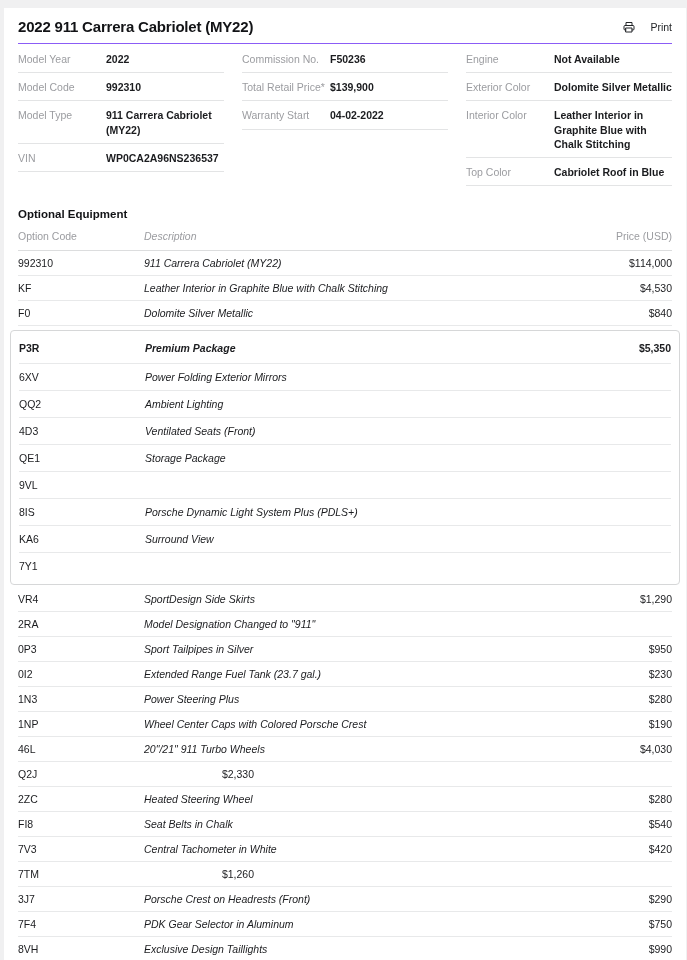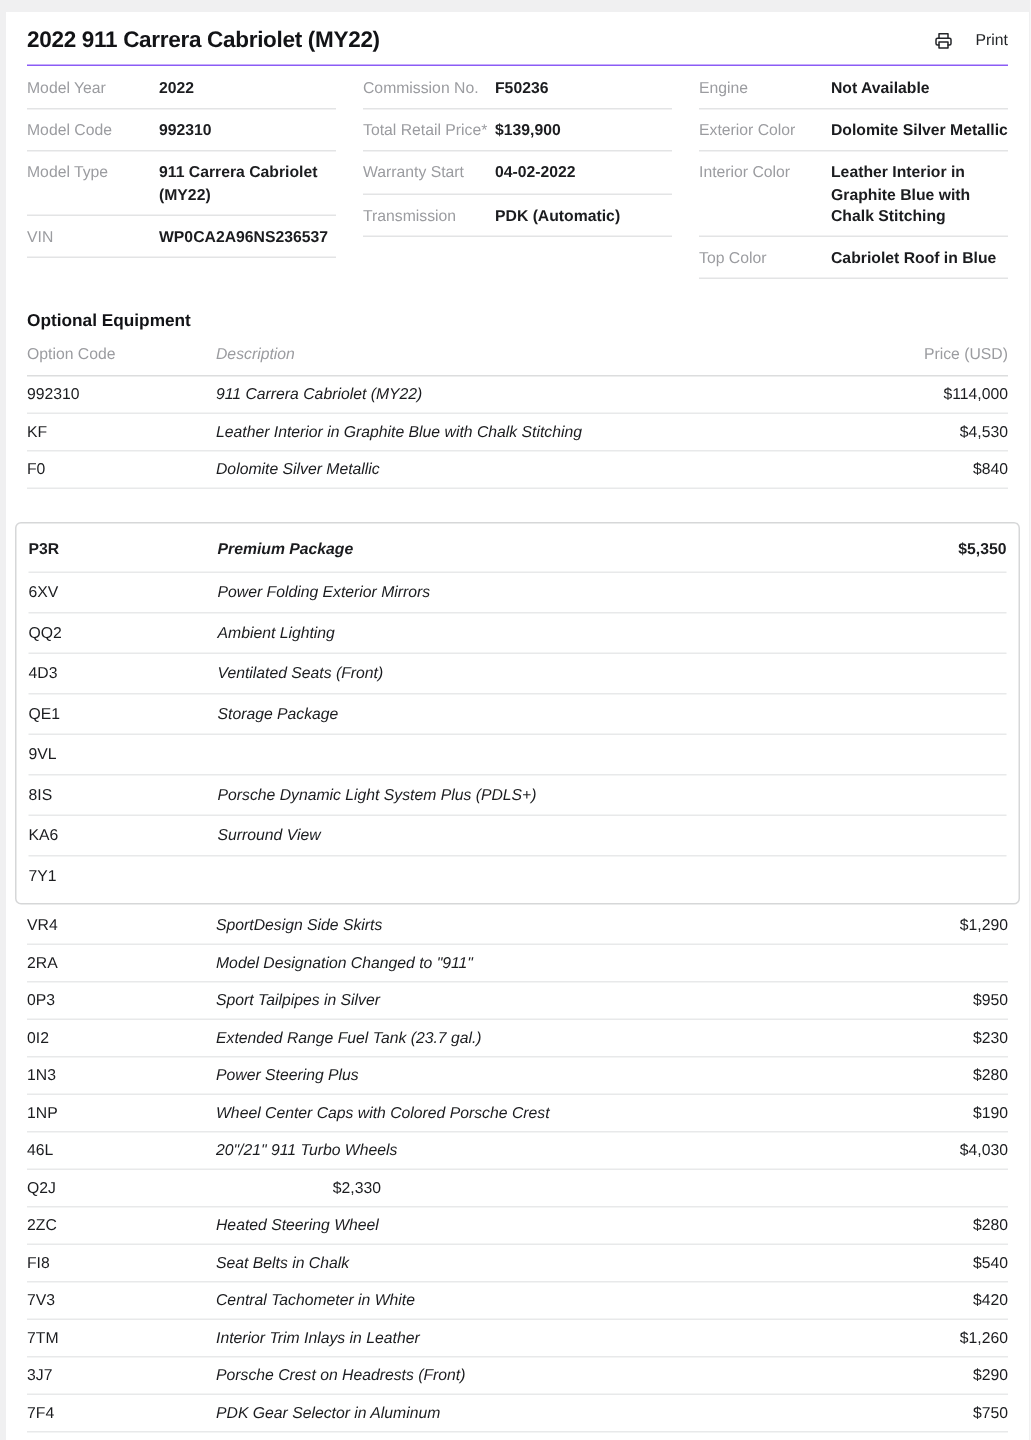--- a/index.html
+++ b/index.html
@@ -50,21 +50,21 @@
     display:flex; color:#9b9ca0; font-size:10.5px;
     padding:1px 0 8px; border-bottom:1px solid #dcdddE;align-items:flex-end;
   }
   .tbl-row {
     display:flex; align-items:center; font-size:10.5px;
     padding:6px 0; min-height:23px;
     border-bottom:1px solid #e8e9ea; color:#1b1c1f;
   }
   .package-box {
     border:1px solid #d6d7d8; border-radius:4px;
-    margin:22px -8px 2px; padding:2px 8px 5px;
+    margin:4px -8px 2px; padding:2px 8px 5px;
   }
   .package-box .tbl-row { padding:7px 0; }
   .package-box .tbl-row.pkg-head { font-weight:700; padding:9px 0; }
   .package-box .tbl-row:last-child { border-bottom:none; }
 </style>
 </head>
 <body>
 
 <div class="card">
 
@@ -107,24 +107,20 @@
     <div class="info-value">F50236</div>
   </div>
         <div class="info-row">
     <div class="info-label">Total Retail Price*</div>
     <div class="info-value">$139,900</div>
   </div>
         <div class="info-row">
     <div class="info-label">Warranty Start</div>
     <div class="info-value">04-02-2022</div>
   </div>
-        <div class="info-row">
-    <div class="info-label">Transmission</div>
-    <div class="info-value">PDK (Automatic)</div>
-  </div>
       </div>
       <div>
         <div class="info-row">
     <div class="info-label">Engine</div>
     <div class="info-value">Not Available</div>
   </div>
         <div class="info-row">
     <div class="info-label">Exterior Color</div>
     <div class="info-value">Dolomite Silver Metallic</div>
   </div>
@@ -261,21 +257,20 @@
     <div class="col-desc">Seat Belts in Chalk</div>
     <div class="col-price">$540</div>
   </div>
       <div class="tbl-row">
     <div class="col-code">7V3</div>
     <div class="col-desc">Central Tachometer in White</div>
     <div class="col-price">$420</div>
   </div>
       <div class="tbl-row">
     <div class="col-code">7TM</div>
-    <div class="col-desc">Interior Trim Inlays in Leather</div>
     <div class="col-price">$1,260</div>
   </div>
       <div class="tbl-row">
     <div class="col-code">3J7</div>
     <div class="col-desc">Porsche Crest on Headrests (Front)</div>
     <div class="col-price">$290</div>
   </div>
       <div class="tbl-row">
     <div class="col-code">7F4</div>
     <div class="col-desc">PDK Gear Selector in Aluminum</div>

